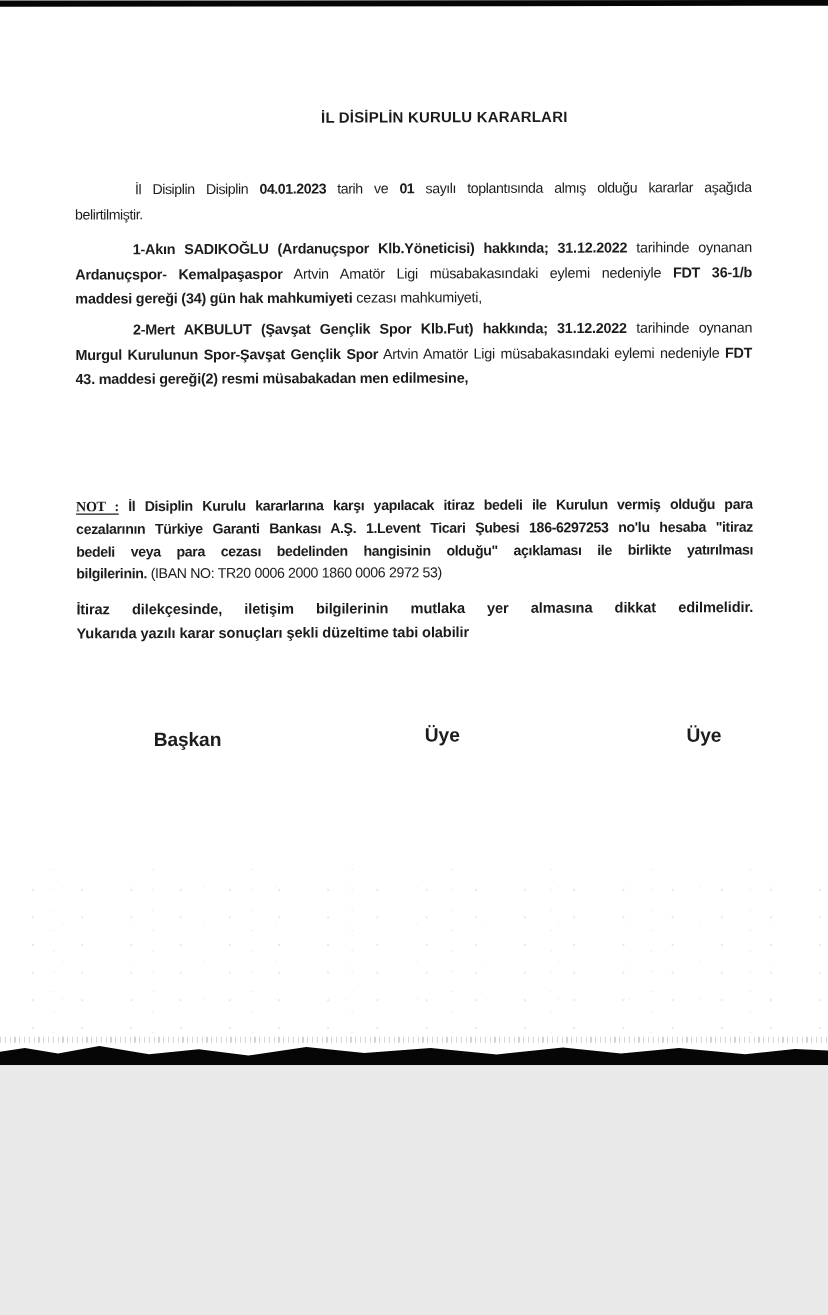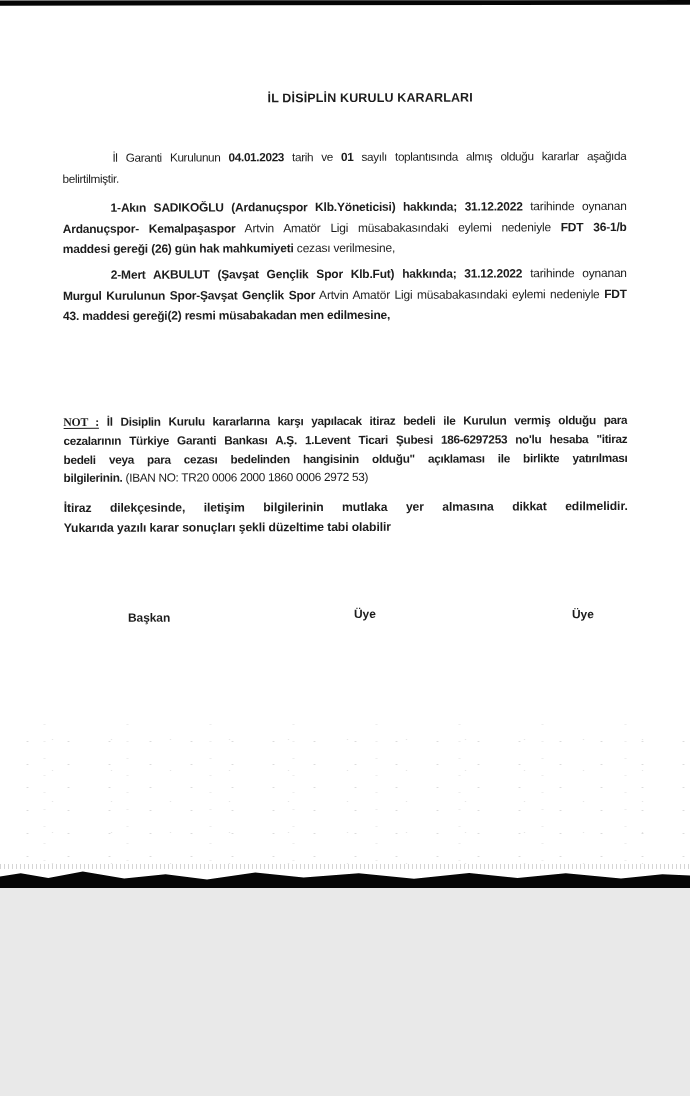--- a/index.html
+++ b/index.html
@@ -52,51 +52,51 @@
   .p-note  { font-size:11.8px; letter-spacing:-0.3px; font-weight:700; }
   .p-appeal{ font-size:12.2px; letter-spacing:-0.1px; font-weight:700; }
   .p-main .line, .p-intro .line { height:20.5px; line-height:20.5px; }
   .p-note .line   { height:18.8px; line-height:18.8px; }
   .p-appeal .line { height:20px;   line-height:20px; }
   .b { font-weight:700; }
   .r { font-weight:400; }
   .u { text-decoration:underline; text-underline-offset:2px;font-family:Liberation Serif, serif; }
   .sp { display:inline-block; height:1px; }
   .sig {
-    position:absolute; font-size:12px; font-weight:600; line-height:16px;
+    position:absolute; font-size:16px; font-weight:600; line-height:16px;
     letter-spacing:-0.1px; white-space:nowrap;
   }
 </style>
 </head>
 <body>
 
 <div class="page">
   <div class="scan-bar-top"></div>
 
   <div class="content">
 
     <div class="doc-title">İL DİSİPLİN KURULU KARARLARI</div>
 
     <div class="para p-intro" style="top:147px">
-      <div class="line"><span class="sp" style="width:50px"></span><span class="r">İl Garanti Kurulunun</span>
+      <div class="line"><span class="sp" style="width:50px"></span><span class="r">İl Disiplin Disiplin</span>
         <span class="b">04.01.2023</span>
         <span class="r">tarih ve</span>
         <span class="b">01</span>
         <span class="r">sayılı toplantısında almış olduğu kararlar aşağıda</span></div>
       <div class="line last"><span class="r">belirtilmiştir.</span></div>
     </div>
 
     <div class="para p-main" style="top:197px">
       <div class="line"><span class="sp" style="width:48px"></span><span class="b">1-Akın SADIKOĞLU (Ardanuçspor Klb.Yöneticisi) hakkında; 31.12.2022</span>
         <span class="r">tarihinde oynanan</span></div>
       <div class="line"><span class="b">Ardanuçspor- Kemalpaşaspor</span>
         <span class="r">Artvin Amatör Ligi müsabakasındaki eylemi nedeniyle</span>
         <span class="b">FDT 36-1/b</span></div>
-      <div class="line last"><span class="b">maddesi gereği (26) gün hak mahkumiyeti</span>
-        <span class="r">cezası verilmesine,</span></div>
+      <div class="line last"><span class="b">maddesi gereği (34) gün hak mahkumiyeti</span>
+        <span class="r">cezası mahkumiyeti,</span></div>
     </div>
 
     <div class="para p-main" style="top:264px">
       <div class="line"><span class="sp" style="width:48px"></span><span class="b">2-Mert AKBULUT (Şavşat Gençlik Spor Klb.Fut) hakkında; 31.12.2022</span>
         <span class="r">tarihinde oynanan</span></div>
       <div class="line"><span class="b">Murgul Kurulunun Spor-Şavşat Gençlik Spor</span>
         <span class="r">Artvin Amatör Ligi müsabakasındaki eylemi nedeniyle</span>
         <span class="b">FDT</span></div>
       <div class="line last"><span class="b">43. maddesi gereği(2) resmi müsabakadan men edilmesine,</span></div>
     </div>

